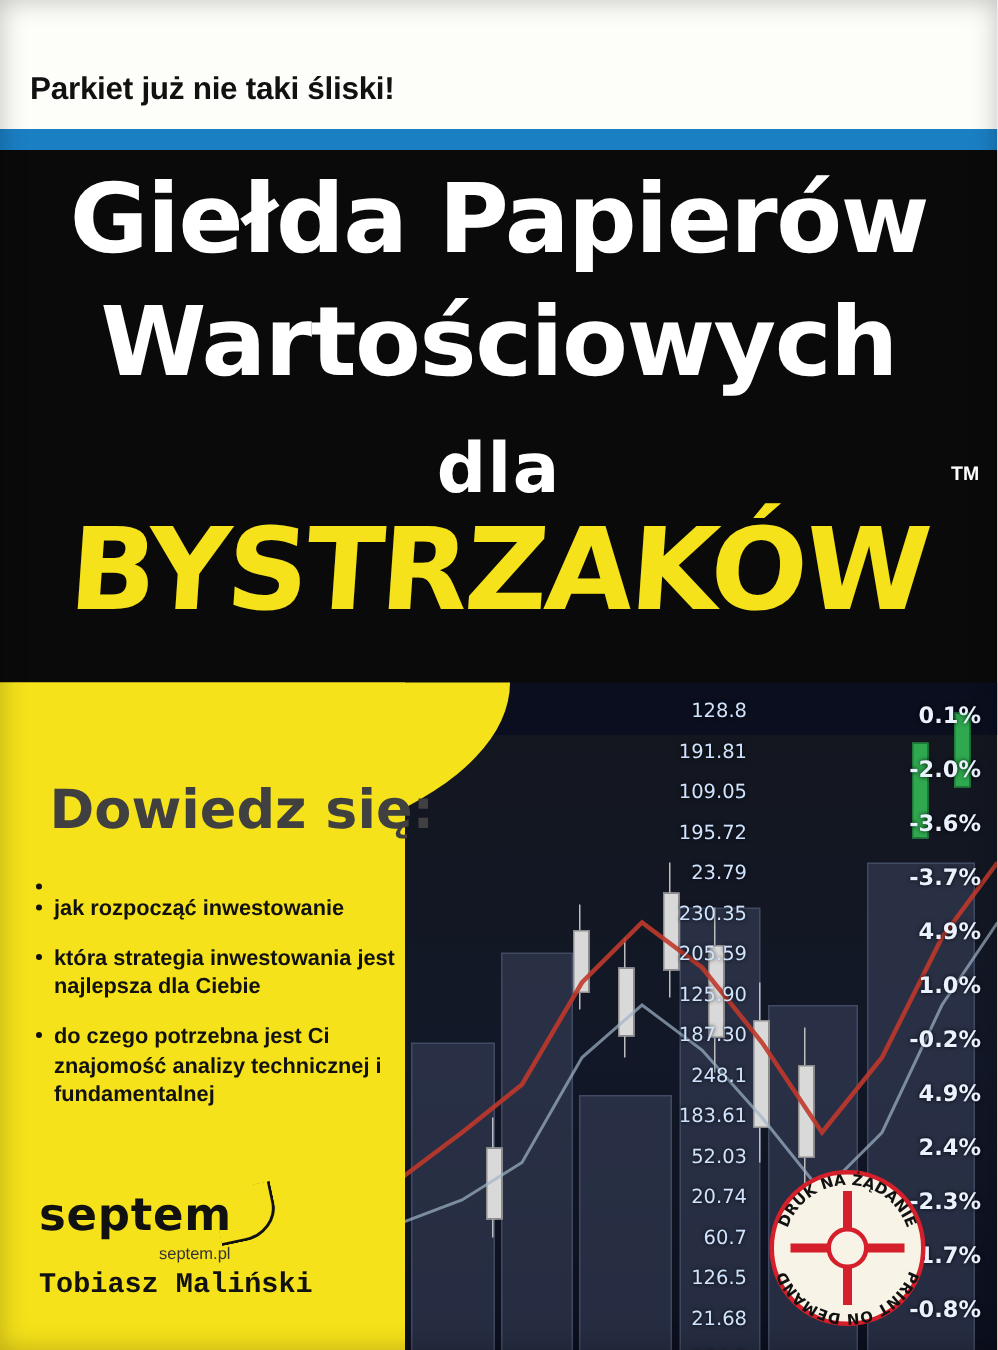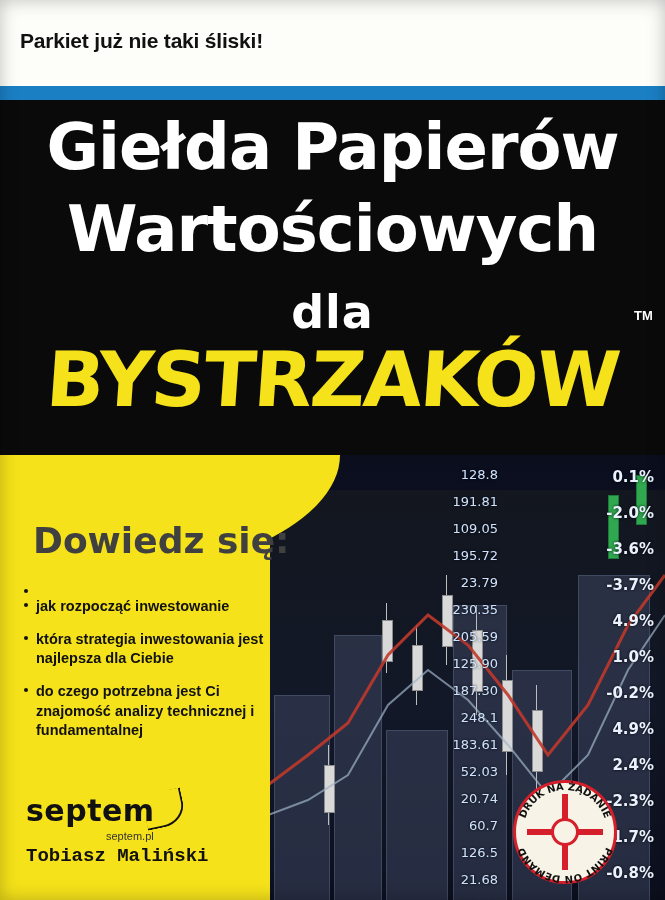--- a/index.html
+++ b/index.html
@@ -19,21 +19,21 @@
   }
   
   .top-strip {
     position: absolute;
     left: 0; top: 0;
     width: 665px; height: 86px;
     background: #fdfdfa;
   }
   .tagline {
     position: absolute;
-    left: 20px; top: 29px;
+    left: 20px; top: 48px;
     width: 560px;
     font-size: 21px;
     font-weight: bold;
     color: #111;
     letter-spacing: -0.2px;
   }
   .blue-bar {
     position: absolute;
     left: 0; top: 86px;
     width: 665px; height: 14px;

